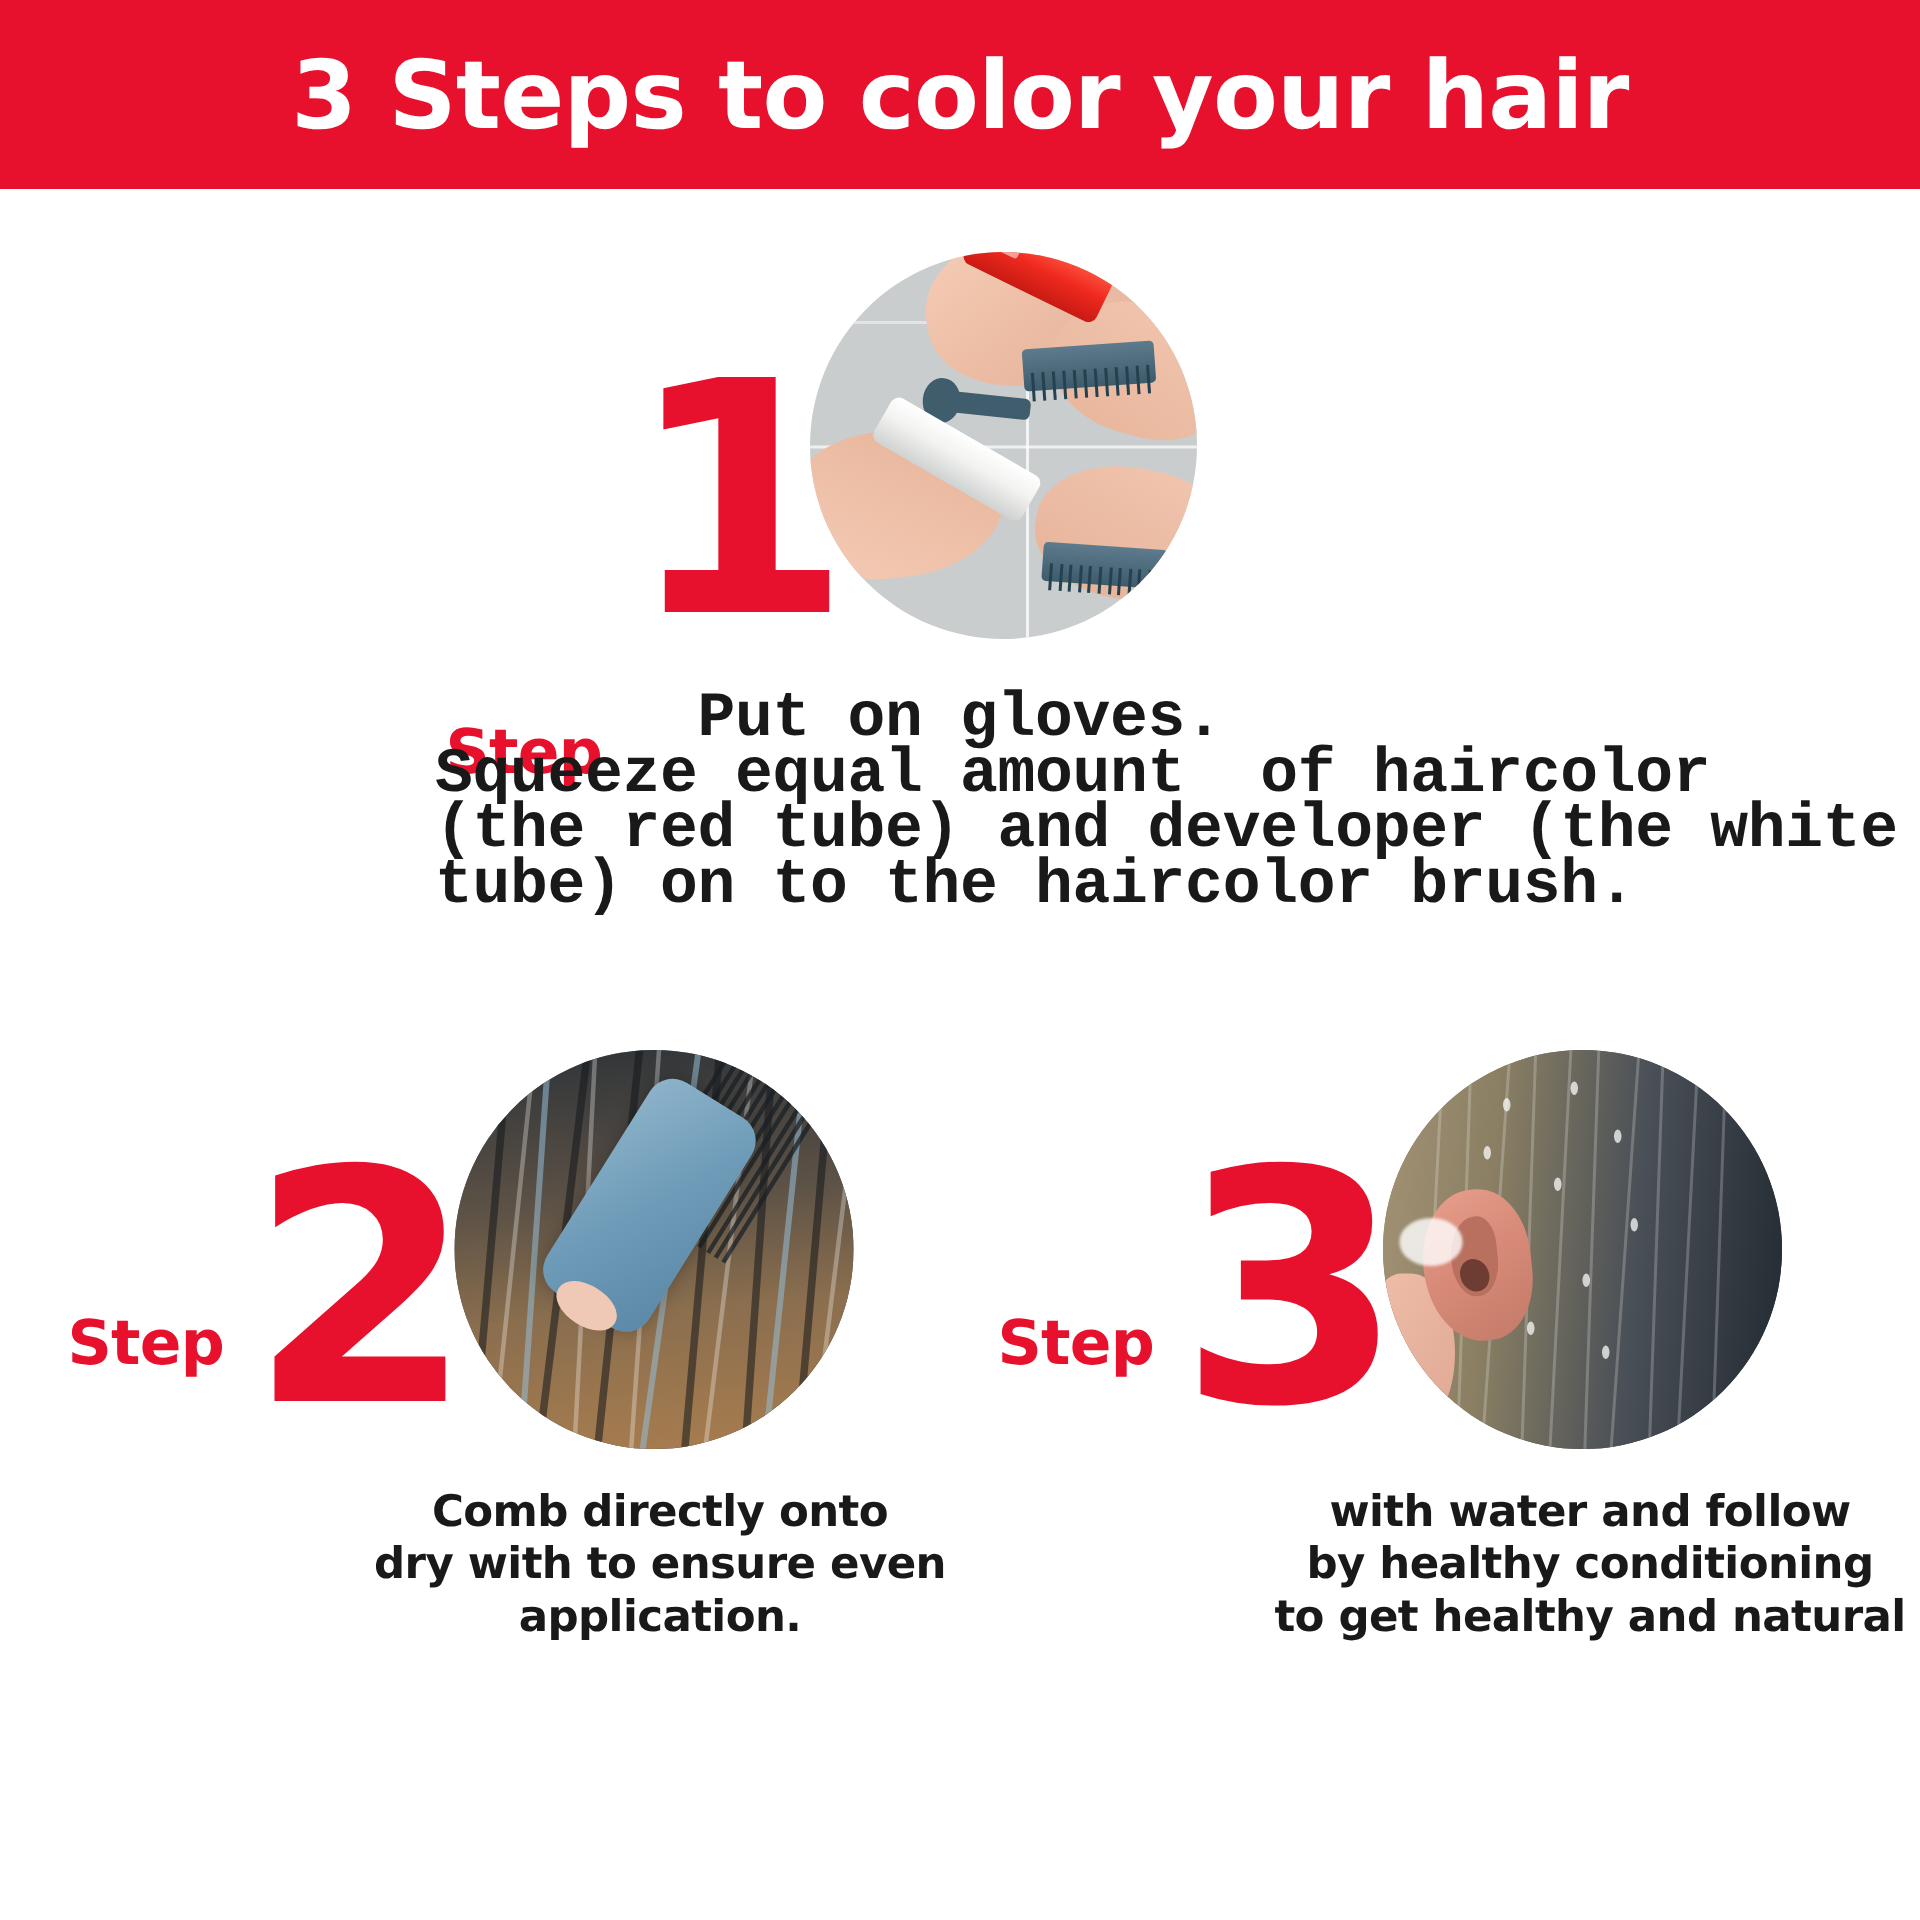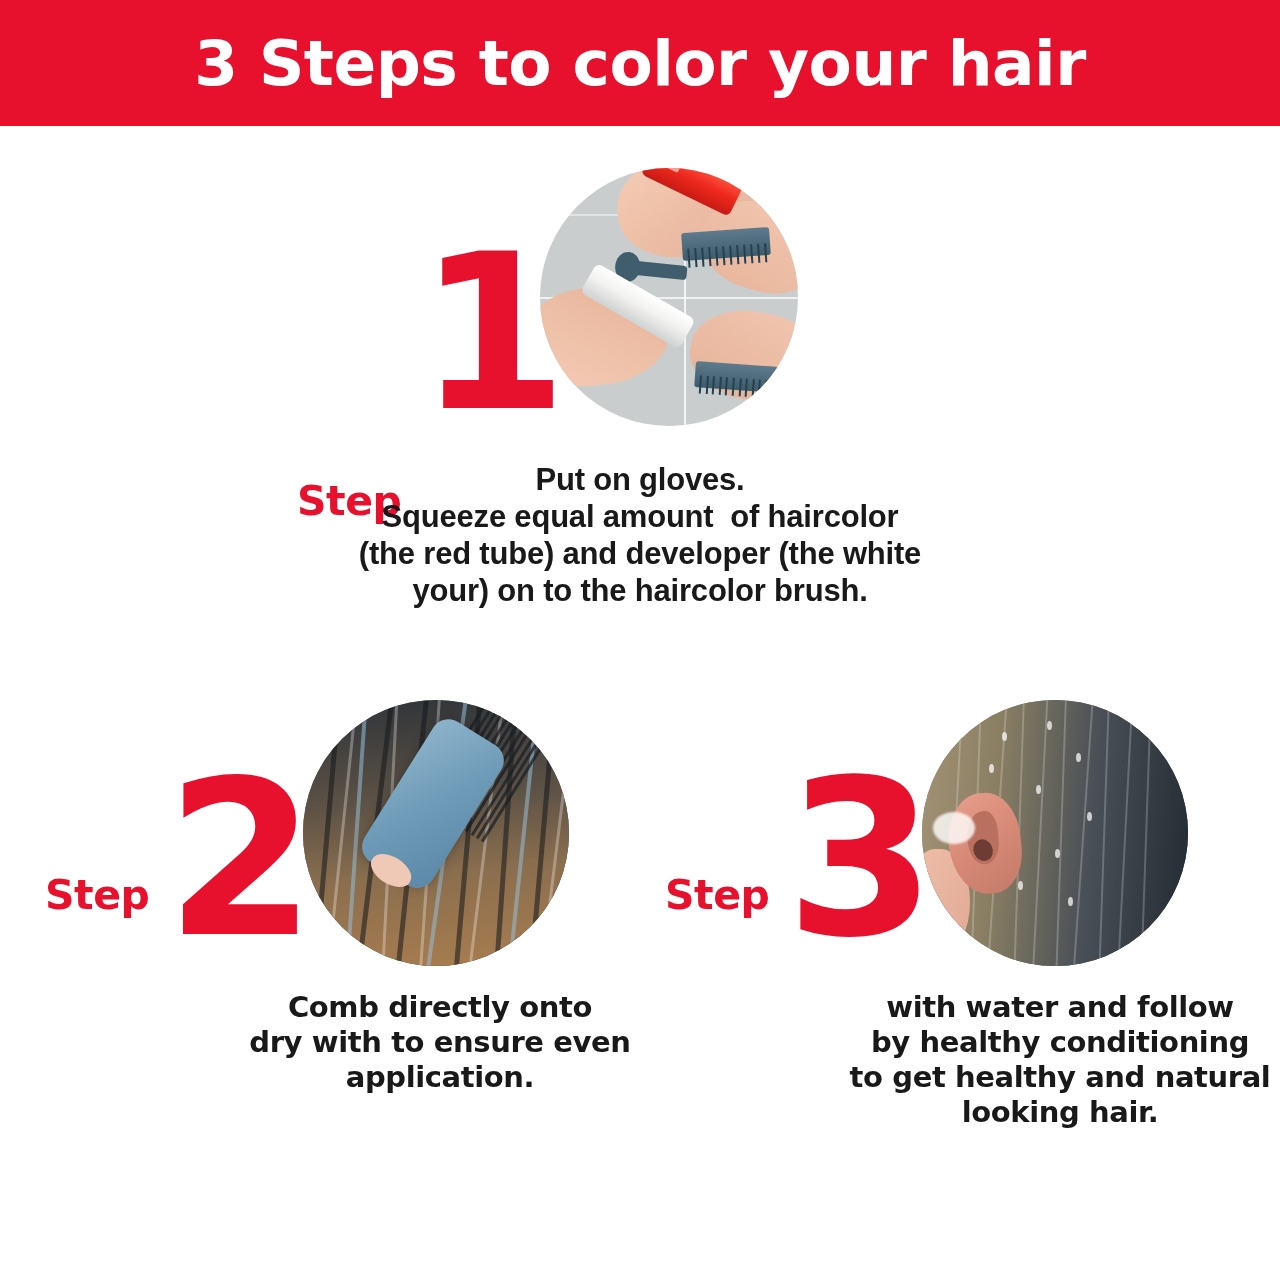--- a/index.html
+++ b/index.html
@@ -151,22 +151,22 @@
     background:rgba(255,255,255,.8); border-radius:50%; filter:blur(1px); }
 
   
   .caption {
     position:absolute;
     color:#191919;
     text-align:center;
     font-weight:bold;
   }
   .cap1 {
-    font-family:Liberation Sans, sans-serif;
-    font-size:31px; line-height:37px; letter-spacing:-0.2px;
+    font-family:Liberation Mono, monospace;
+    font-size:42px; line-height:37px; letter-spacing:-0.2px;
   }
   .cap23 {
     font-family:"DejaVu Sans", sans-serif;
     font-size:29px; line-height:35px; letter-spacing:-0.4px;
   }
   .caption .line { display:block; white-space:pre; }
 </style>
 </head>
 <body>
 
@@ -220,21 +220,21 @@
           <span class="bristle" style="left:78%"></span>
         <span class="bristle" style="left:86%"></span>
           <span class="bristle" style="left:94%"></span>
       </div>
     </div>
 
     <div class="caption cap1" style="left:290px; top:335px; width:700px;">
       <span class="line">Put on gloves.</span>
       <span class="line">Squeeze equal amount  of haircolor</span>
       <span class="line">(the red tube) and developer (the white</span>
-      <span class="line">your) on to the haircolor brush.</span>
+      <span class="line">tube) on to the haircolor brush.</span>
     </div>
   </div>
 
   <div class="step" style="left:0; top:690px; width:640px; height:500px;">
 
     <div class="step-label" style="left:45px; top:185px;">Step</div>
 
     <div class="step-number" style="left:166px; top:62px;">2</div>
 
     <div class="photo ph2" style="left:303px; top:10px; width:266px; height:266px;">
@@ -306,17 +306,16 @@
       <div class="drop" style="left:25%; top:24%"></div>
       <div class="cheek"></div>
       <div class="ear"></div>
       <div class="foam"></div>
     </div>
 
     <div class="caption cap23" style="left:200px; top:300px; width:440px;">
       <span class="line">with water and follow</span>
       <span class="line">by healthy conditioning</span>
       <span class="line">to get healthy and natural</span>
-      <span class="line">looking hair.</span>
     </div>
   </div>
 
 </div>
 
 </body></html>

